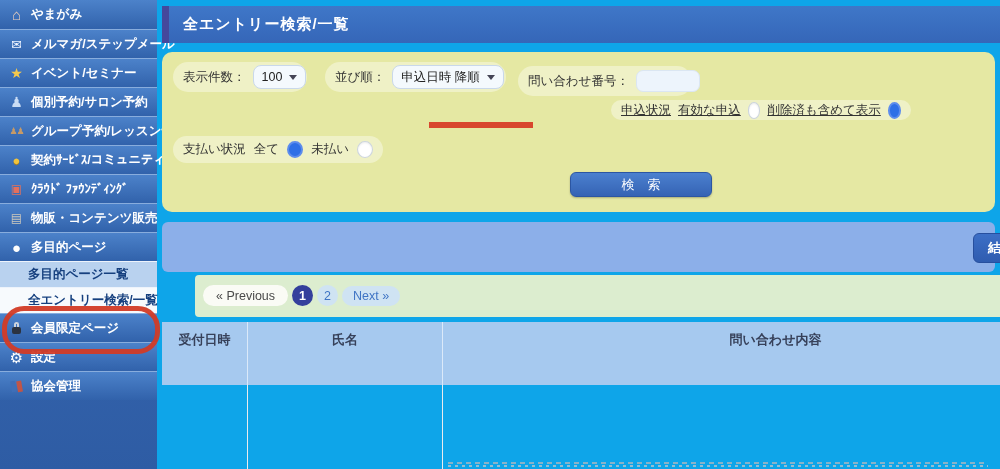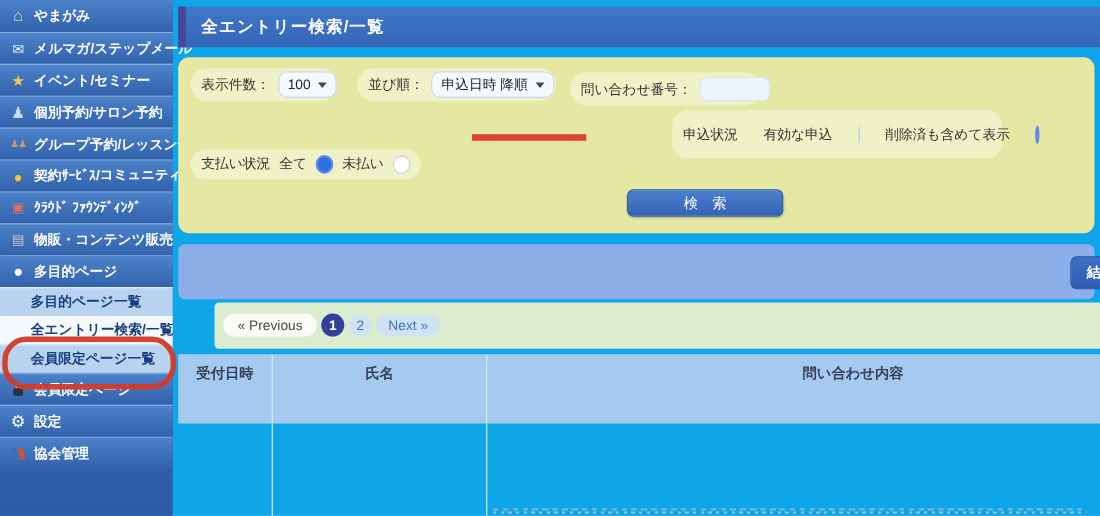--- a/index.html
+++ b/index.html
@@ -142,23 +142,20 @@
         <li class="s-main">
           <span class="icn speech-bubble-icon"></span>
           <span class="lbl">多目的ページ</span>
         </li>
         <li class="s-sub">
           <span class="lbl">多目的ページ一覧</span>
         </li>
         <li class="s-sub sel">
           <span class="lbl">全エントリー検索/一覧</span>
         </li>
-        <li class="s-sub">
-          <span class="lbl">会員限定ページ一覧</span>
-        </li>
         <li class="s-main">
           <span class="icn lock-icon"></span>
           <span class="lbl">会員限定ページ</span>
         </li>
         <li class="s-main">
           <span class="icn gear-icon"></span>
           <span class="lbl">設定</span>
         </li>
         <li class="s-main">
           <span class="icn books-icon"></span>
@@ -191,21 +188,21 @@
         <span class="chev"></span>
       </span>
     </div>
 
     <div class="pill" style="left:356px;top:14px;width:174px;height:30px;">
       <span>問い合わせ番号：</span>
       <input class="inp" style="width: 64px;" value="">
     </div>
 
 
-    <div class="pill" style="left:449px;top:48px;width:300px;height:44px;border-radius:14px;gap:23px;">
+    <div class="pill" style="left:449px;top:48px;width:300px;height:20px;border-radius:14px;gap:7px;text-decoration:underline;">
       <span>申込状況</span>
       <span>有効な申込</span>
       <span class="radio" id="rA0"></span>
       <span>削除済も含めて表示</span>
       <span class="radio on" id="rA1"></span>
     </div>
 
     <div class="pill" style="left:11px;top:84px;width:210px;height:27px;border-radius:14px;gap:8px;">
       <span>支払い状況</span>
       <span>全て</span>

